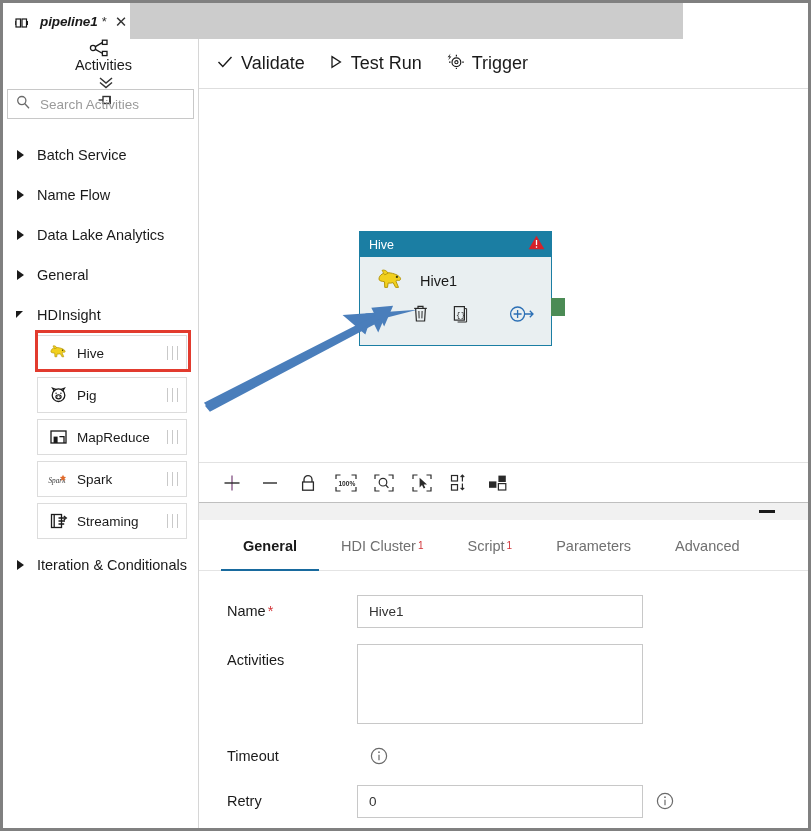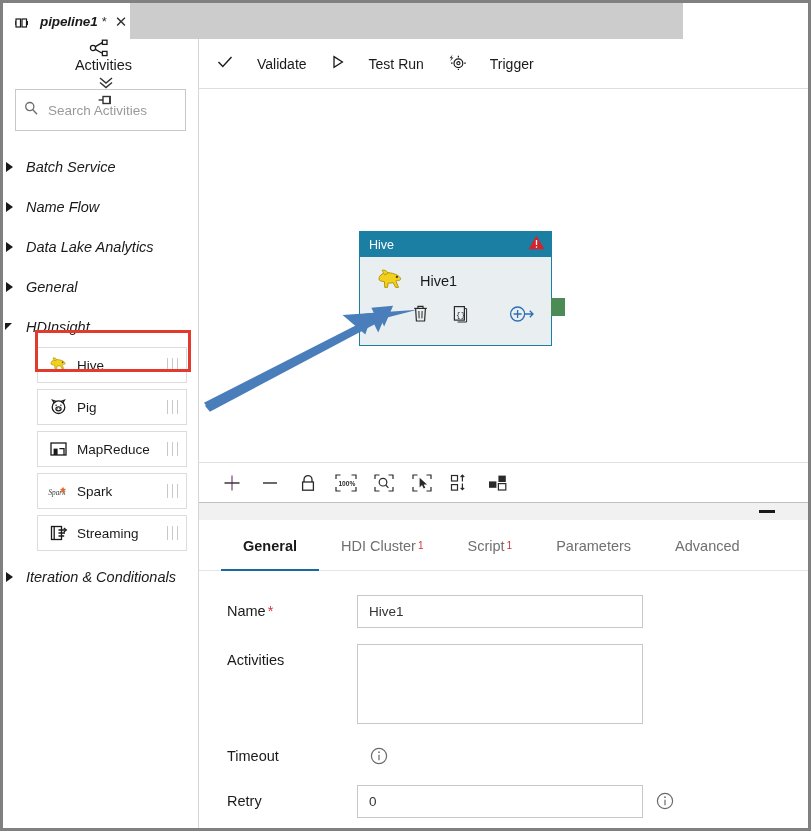--- a/index.html
+++ b/index.html
@@ -97,22 +97,22 @@
     flex: 1 1 auto;
   }
   .lp-act-btn {
     width: 18px; height: 18px;
     margin-left: 4px;
     cursor: pointer;
     flex: 0 0 auto;
   }
 
   .search-wrap {
-    margin: 0 12px;
-    height: 42px;
+    margin: 0 4px;
+    height: 30px;
     border: 1px solid #c8c8c8;
     display: flex;
     align-items: center;
     padding: 0 8px;
     box-sizing: border-box;
     background: #fff;
   }
   .search-wrap svg { flex: 0 0 auto; }
   .search-input {
     border: 0;
@@ -124,24 +124,23 @@
     margin-left: 8px;
     background: transparent;
   }
   .search-input::placeholder { color: #9a9a9a; }
 
   .tree { margin-top: 16px; }
   .tree-group {
     height: 40px;
     display: flex;
     align-items: center;
-    padding-left: 2px;
+    padding-left: 13px;
     box-sizing: border-box;
     cursor: pointer;
-    font-style: italic;
   }
   .caret {
     width: 10px; height: 12px;
     margin-right: 11px;
     flex: 0 0 auto;
     position: relative;
   }
   .caret.collapsed::before {
     content: "";
     position: absolute;
@@ -228,23 +227,23 @@
     border-bottom: 1px solid #dedede;
     display: flex;
     align-items: center;
     padding-left: 18px;
     box-sizing: border-box;
     gap: 24px;
   }
   .cmd {
     display: flex;
     align-items: center;
-    gap: 24px;
+    gap: 8px;
     cursor: pointer;
-    font-size: 14px;
+    font-size: 18px;
     color: #1a1a1a;
     white-space: nowrap;
   }
 
   .canvas {
     position: relative;
     height: 373px;
     background: #ffffff;
     overflow: hidden;
   }

